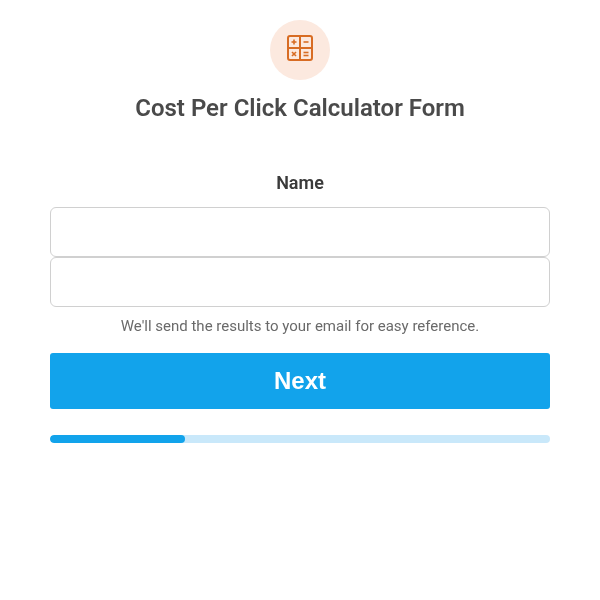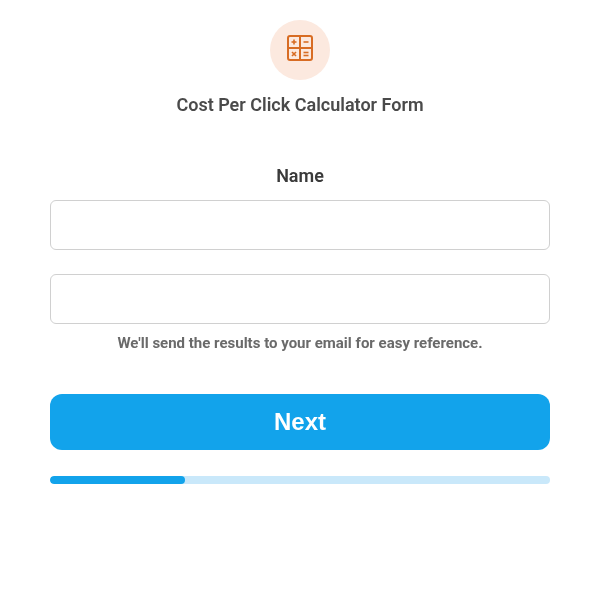--- a/index.html
+++ b/index.html
@@ -17,28 +17,27 @@
   width: 60px;
   height: 60px;
   border-radius: 50%;
   background: #fce9df;
   display: flex;
   align-items: center;
   justify-content: center;
   margin-bottom: 14px;
 }
 .form-title {
-  font-size: 18px;
+  font-size: 24px;
   font-weight: 600;
   color: #4a4a4a;
   margin-bottom: 50px;
 }
 .field-group {
   width: 100%;
-  margin-bottom: 24px;
   text-align: center;
 }
 .field-label {
   font-size: 18px;
   font-weight: 600;
   color: #3a3a3a;
   display: block;
   margin-bottom: 14px;
 }
 .required-star {
@@ -53,28 +52,27 @@
   border-radius: 6px;
   font-size: 16px;
   padding: 0 14px;
   outline: none;
 }
 .helper-text {
   font-size: 15px;
   color: #6a6a6a;
   text-align: center;
   margin-top: 10px;
-  font-weight: bold;
 }
 .next-btn {
   width: 100%;
   height: 56px;
   background: #12a3eb;
   border: none;
-  border-radius: 12px;
+  border-radius: 3px;
   color: #fff;
   font-size: 24px;
   font-weight: 600;
   cursor: pointer;
   margin-top: 18px;
 }
 .progress-wrap {
   width: 100%;
   height: 8px;
   background: #c9e8fa;

